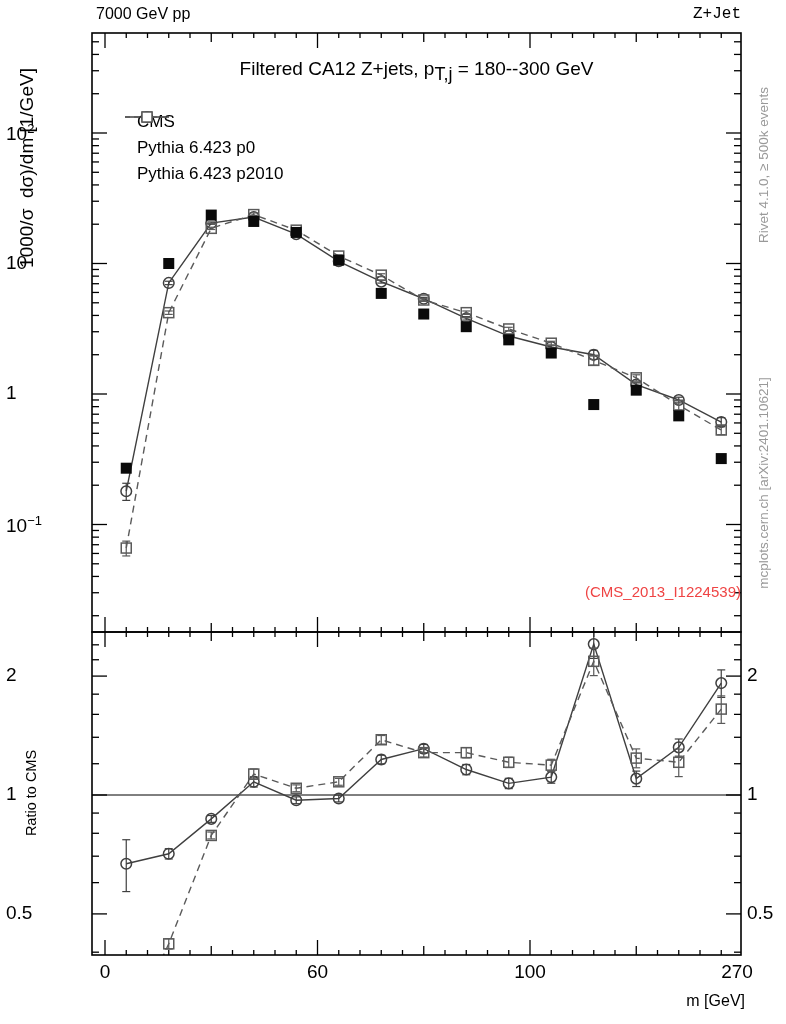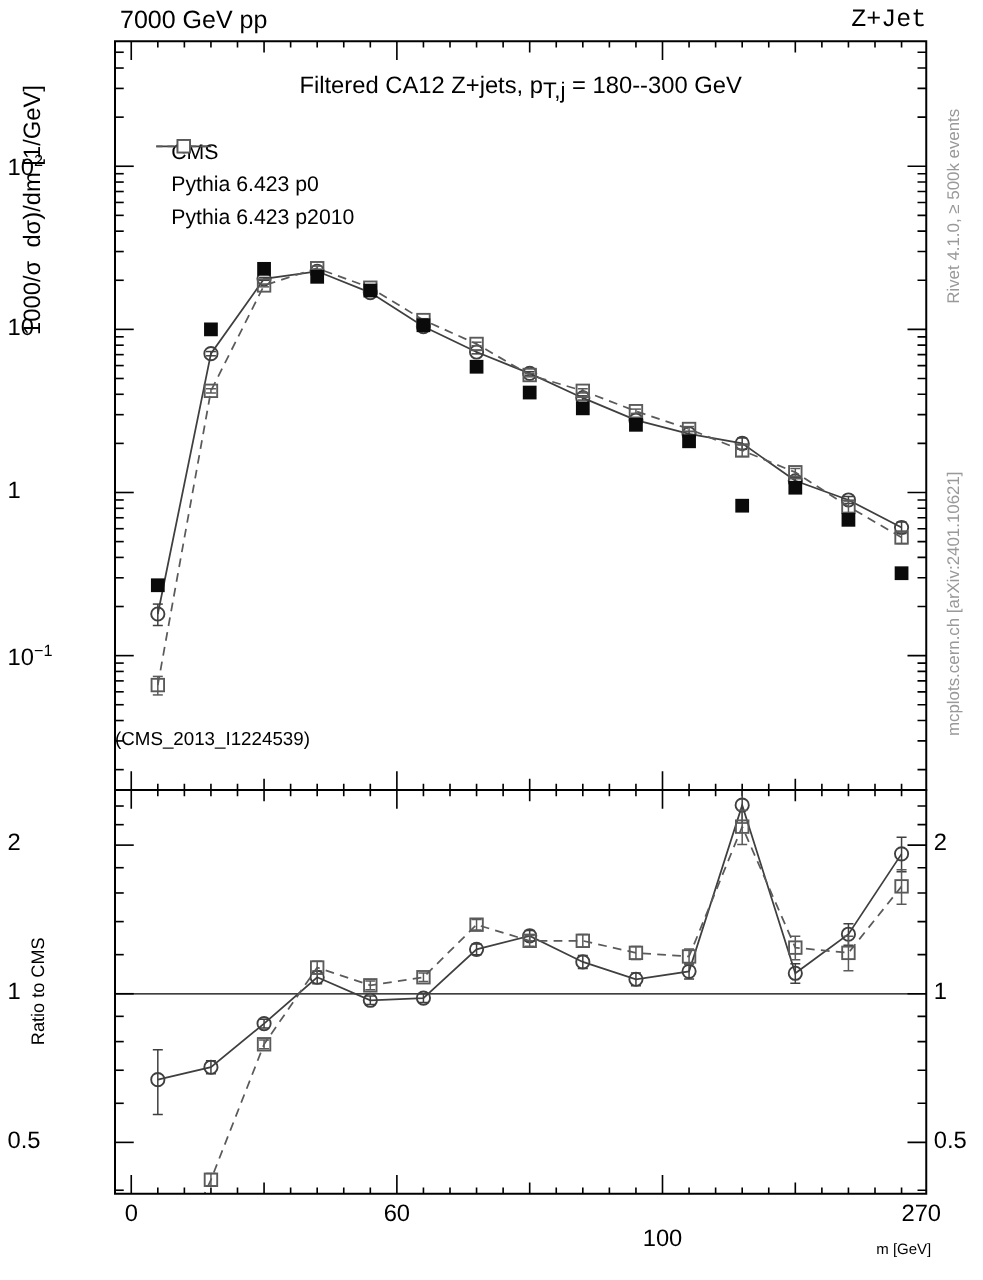--- a/index.html
+++ b/index.html
@@ -1,38 +1,38 @@
 <!DOCTYPE html>
 <html><head>
 <meta charset="utf-8">
 <style>
   html,body{margin:0;padding:0;background:#fff;}
   .page{position:relative;width:786px;height:1024px;background:#fff;overflow:hidden;
         font-family:"Liberation Sans","DejaVu Sans",sans-serif;color:#000;}
   .abs{position:absolute;}
-  .hdr{font-size:20px;top:5px;}
+  .hdr{font-size:16px;top:5px;}
   .hdr-left{left:96px;}
   .hdr-right{right:45px;font-family:Liberation Mono, monospace;}
   .plot-title{left:92px;width:649px;top:58px;text-align:center;font-size:19px;}
   .plot-title sub{font-size:18px;}
   .legend{left:124px;top:109px;}
   .legend-row{display:flex;align-items:center;height:26px;}
   .legend-row .lg-marker{width:46px;height:16px;flex:0 0 46px;}
   .legend-row .lg-label{margin-left:13px;font-size:17px;}
   .ylabel-main{left:27px;top:168px;width:0;height:0;}
   .ylabel-main>div{transform:translate(-50%,-50%) rotate(-90deg);transform-origin:center;
       position:absolute;white-space:pre;font-size:19px;width:max-content;}
   .ylabel-ratio{left:31px;top:793px;width:0;height:0;}
   .ylabel-ratio>div{transform:translate(-50%,-50%) rotate(-90deg);position:absolute;
       white-space:nowrap;font-size:14.5px;width:max-content;}
   .sidenote{width:0;height:0;}
   .sidenote>div{transform:translate(-50%,-50%) rotate(-90deg);position:absolute;
       white-space:nowrap;font-size:13.5px;color:#999;width:max-content;}
-  .watermark{left:92px;width:649px;top:583px;text-align:left;font-size:15px;color:#000000;}
-  .xlabel{right:41px;top:992px;font-size:12px;}
+  .watermark{left:92px;width:649px;top:583px;text-align:right;font-size:15px;color:#ef4444;}
+  .xlabel{right:41px;top:992px;font-size:16px;}
   .tick-label-y{position:absolute;left:6px;width:80px;text-align:left;font-size:19px;}
   .tick-label-y sup{font-size:13px;}
   .tick-label-yr{position:absolute;left:747px;width:40px;text-align:left;font-size:19px;}
   .tick-label-x{position:absolute;width:60px;text-align:center;font-size:19px;}
   svg{position:absolute;left:0;top:0;}
 </style>
 </head>
 <body>
 
 <div class="page">
@@ -600,16 +600,16 @@
       <div class="tick-label-y" style="top: 382px;">1</div>
       <div class="tick-label-y" style="top: 512.5px;">10<sup>−1</sup></div>
       <div class="tick-label-y" style="top: 664.093px;">2</div>
       <div class="tick-label-yr" style="top: 664.093px;">2</div>
       <div class="tick-label-y" style="top: 783px;">1</div>
       <div class="tick-label-yr" style="top: 783px;">1</div>
       <div class="tick-label-y" style="top: 901.907px;">0.5</div>
       <div class="tick-label-yr" style="top: 901.907px;">0.5</div>
       <div class="tick-label-x" style="left: 75px; top: 961px;">0</div>
       <div class="tick-label-x" style="left: 287.5px; top: 961px;">60</div>
-      <div class="tick-label-x" style="left: 500px; top: 981px;">100</div>
+      <div class="tick-label-x" style="left: 500px; top: 961px;">100</div>
       <div class="tick-label-x" style="left: 707px; top: 961px;">270</div>
     </div>
 </div>
 
 </body></html>

